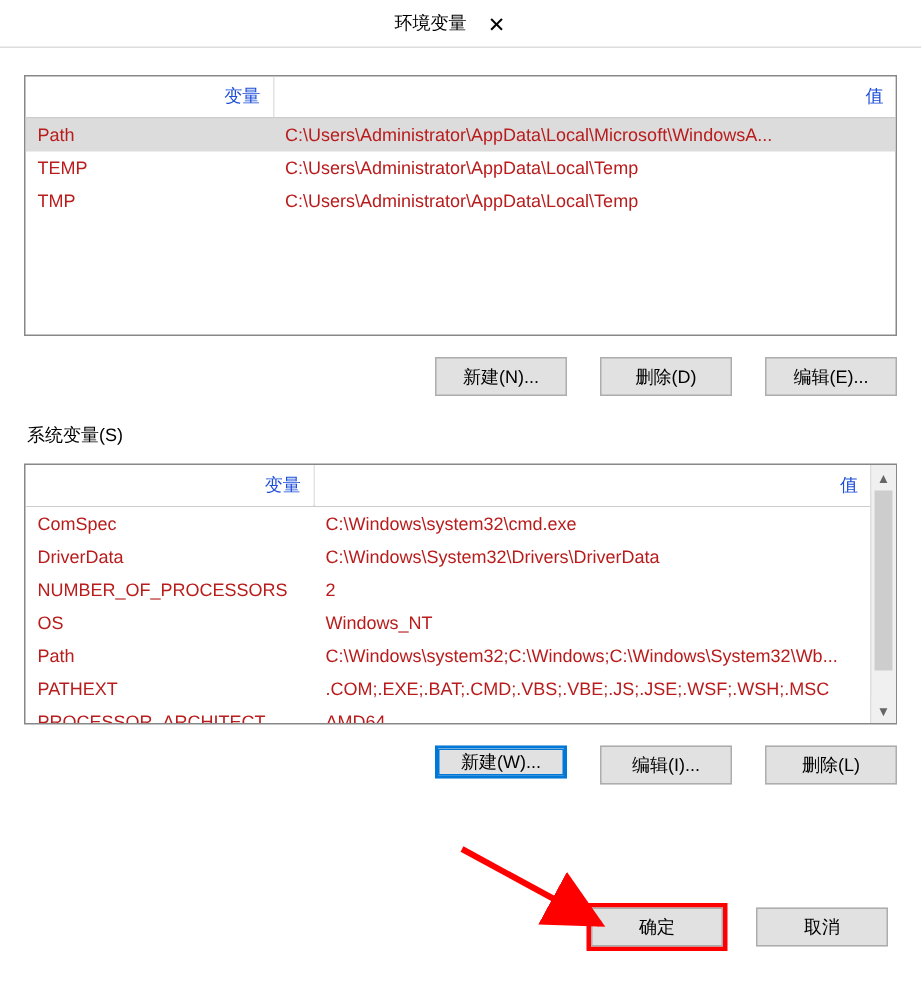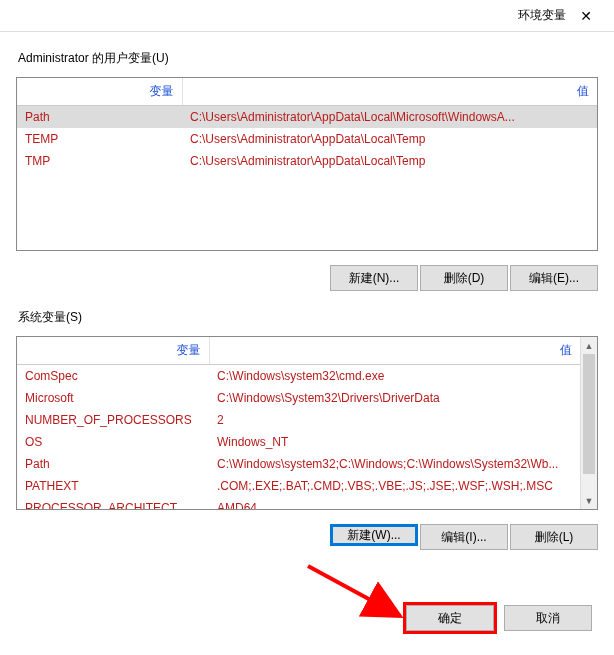--- a/index.html
+++ b/index.html
@@ -11,21 +11,21 @@
       height: 655px;
       overflow: hidden;
       position: relative;
     }
     .titlebar {
       height: 32px;
       display: flex;
       align-items: center;
       padding: 0 8px;
       border-bottom: 1px solid #ddd;
-      justify-content: flex-end;
+      justify-content: center;
     }
     .titlebar .title { font-size: 12px; color: #000; }
     .titlebar .close {
       width: 40px; height: 28px;
       display: flex; align-items: center; justify-content: center;
       font-family: Arial, sans-serif; font-size: 14px; color: #000;
       cursor: pointer;
     }
     .content { padding: 0 16px 6px 16px; }
     .group { margin-top: 18px; }
@@ -65,39 +65,39 @@
     }
     .scroll-btn {
       height: 17px; display:flex; align-items:center; justify-content:center;
       color:#666; font-size:9px; background:#f0f0f0;
       cursor:pointer;
     }
     .scroll-thumb {
       position:absolute; left:2px; right:2px; background:#cdcdcd;
     }
     .btn-row {
-      display: flex; justify-content: flex-end; gap: 2px;
+      display: flex; justify-content: flex-end; gap: 22px;
       margin-top: 14px;
     }
     button.winbtn {
       min-width: 88px; height: 26px;
       font-family: inherit; font-size: 12px;
       background: #e1e1e1;
       border: 1px solid #adadad;
       color: #000;
       cursor: pointer;
       padding: 0 10px;
     }
     button.winbtn.focus {
       border: 2px solid #0078d7;
       box-shadow: inset 0 0 0 1px #0078d7;
       height: 22px; padding: 0 9px;
     }
     .dialog-btns {
-      display: flex; justify-content: flex-end; gap: 10px;
+      display: flex; justify-content: flex-end; gap: 22px;
       padding: 16px 22px 16px 16px;
       position: absolute; bottom: 8px; right: 0;
     }
     button.highlight-ok {
       box-shadow: 0 0 0 3px #ff0000;
     }
     
     .arrow {
       position: absolute;
       left: 300px;
@@ -113,21 +113,20 @@
 <body>
 
 <div class="titlebar">
   <span class="title">环境变量</span>
   <div class="close">✕</div>
 </div>
 
 <div class="content">
 
   <div class="group">
-    <div class="group-label">Administrator 的用户变量(U)</div>
     <div class="listbox">
       <div class="table-scroll">
         <table>
           <colgroup>
               <col class="col-var">
               <col>
             </colgroup>
           <thead>
             <tr>
               <th>变量</th>
@@ -172,21 +171,21 @@
               <th>变量</th>
               <th>值</th>
             </tr>
           </thead>
           <tbody>
             <tr>
               <td>ComSpec</td>
               <td>C:\Windows\system32\cmd.exe</td>
             </tr>
             <tr>
-              <td>Microsoft</td>
+              <td>DriverData</td>
               <td>C:\Windows\System32\Drivers\DriverData</td>
             </tr>
             <tr>
               <td>NUMBER_OF_PROCESSORS</td>
               <td>2</td>
             </tr>
             <tr>
               <td>OS</td>
               <td>Windows_NT</td>
             </tr>

